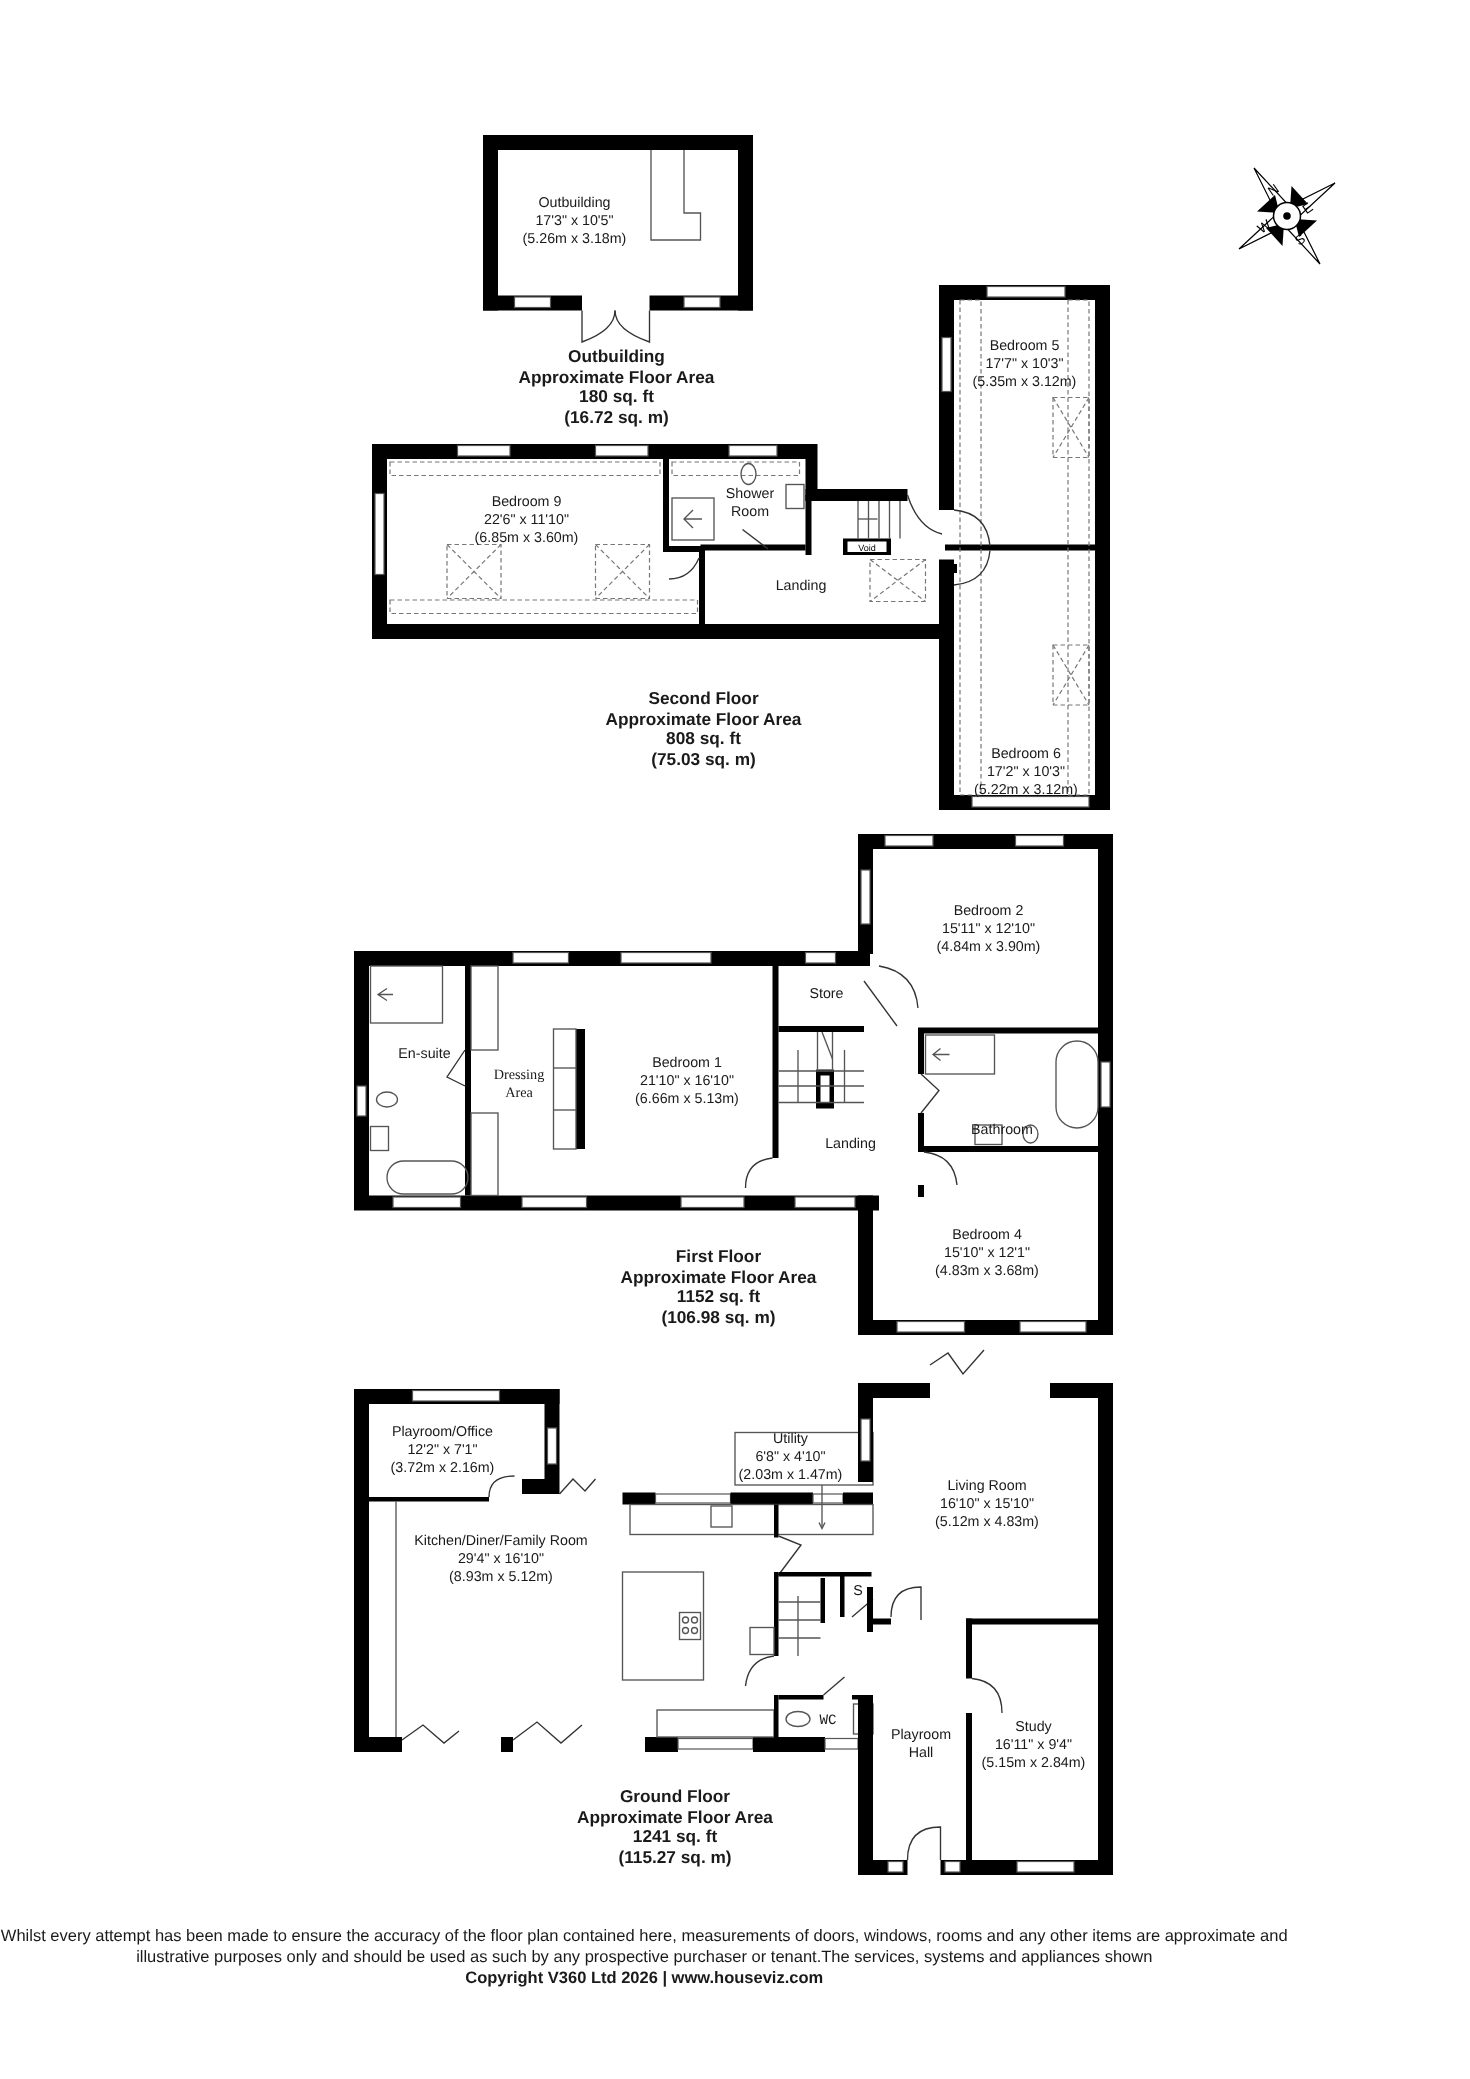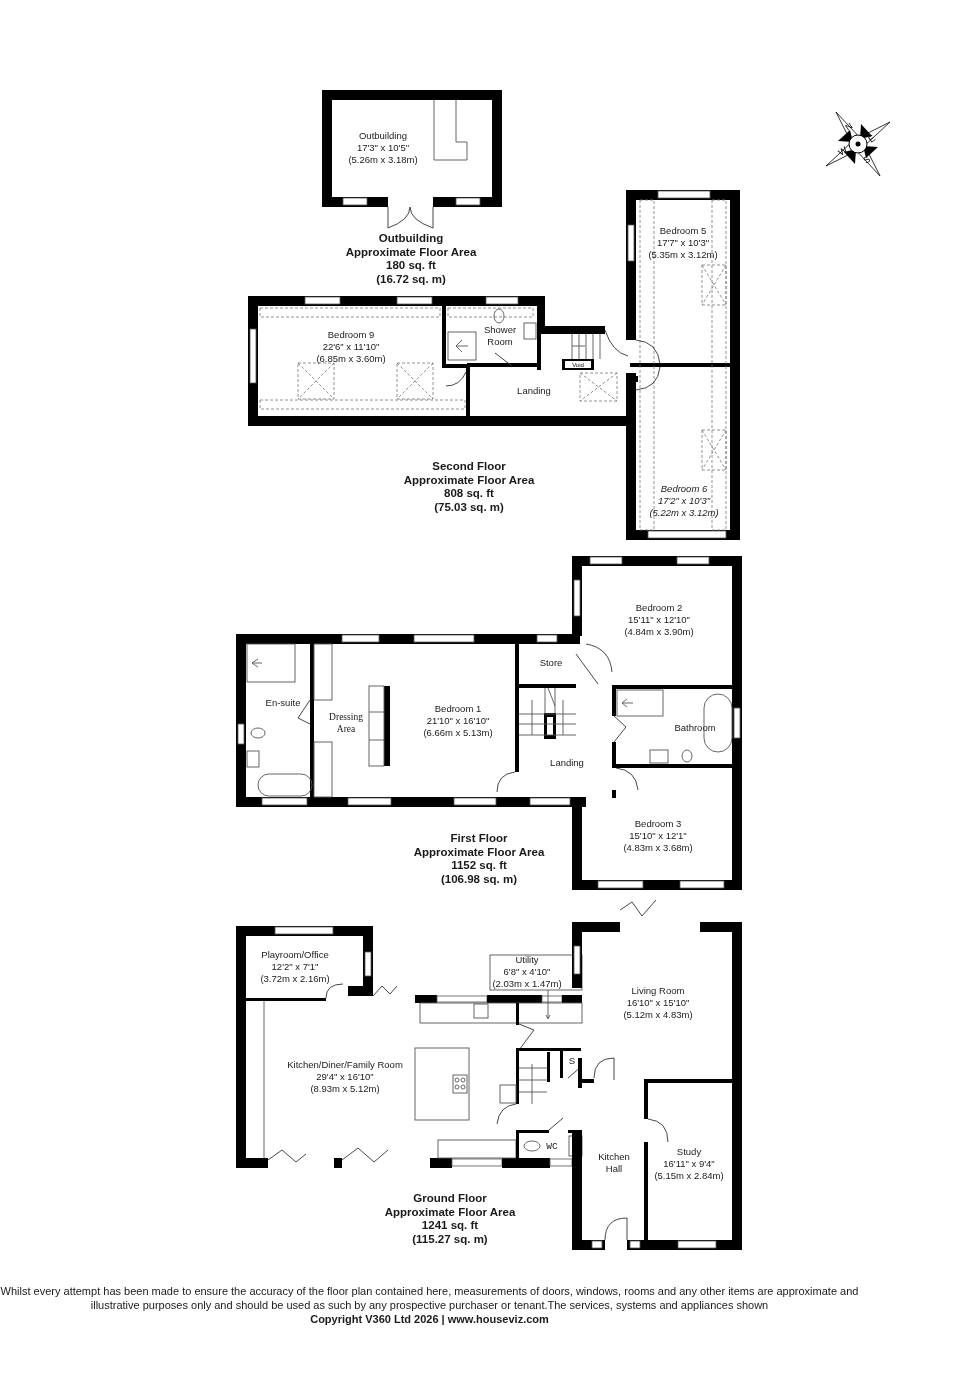--- a/index.html
+++ b/index.html
@@ -305,21 +305,21 @@
   <span>Room</span>
 </div>
 <div class="lbl" style="left:534px;top:385px;">
   <span>Landing</span>
 </div>
 <div class="lbl" style="left:683px;top:225px;">
   <span>Bedroom 5</span>
   <span>17'7" x 10'3"</span>
   <span>(5.35m x 3.12m)</span>
 </div>
-<div class="lbl" style="left:684px;top:483px;font-style:italic;">
+<div class="lbl" style="left:684px;top:497px;">
   <span>Bedroom 6</span>
   <span>17'2" x 10'3"</span>
   <span>(5.22m x 3.12m)</span>
 </div>
 <div class="area" style="left:469px;top:460px;">
   <span>Second Floor</span>
   <span>Approximate Floor Area</span>
   <span>808 sq. ft</span>
   <span>(75.03 sq. m)</span>
 </div>
@@ -340,41 +340,41 @@
   <span>Store</span>
 </div>
 <div class="lbl" style="left:567px;top:757px;">
   <span>Landing</span>
 </div>
 <div class="lbl" style="left:659px;top:602px;">
   <span>Bedroom 2</span>
   <span>15'11" x 12'10"</span>
   <span>(4.84m x 3.90m)</span>
 </div>
-<div class="lbl" style="left:668px;top:722px;margin-left:27px;">
+<div class="lbl" style="left:668px;top:748px;">
   <span>Bathroom</span>
 </div>
 <div class="lbl" style="left:658px;top:818px;">
-  <span>Bedroom 3</span>
+  <span>Bedroom 4</span>
   <span>15'10" x 12'1"</span>
   <span>(4.83m x 3.68m)</span>
 </div>
 <div class="area" style="left:479px;top:832px;">
   <span>First Floor</span>
   <span>Approximate Floor Area</span>
   <span>1152 sq. ft</span>
   <span>(106.98 sq. m)</span>
 </div>
 
 <div class="lbl" style="left:295px;top:949px;">
   <span>Playroom/Office</span>
   <span>12'2" x 7'1"</span>
   <span>(3.72m x 2.16m)</span>
 </div>
-<div class="lbl" style="left:334px;top:1059px;margin-left:11px;">
+<div class="lbl" style="left:334px;top:1022px;">
   <span>Kitchen/Diner/Family Room</span>
   <span>29'4" x 16'10"</span>
   <span>(8.93m x 5.12m)</span>
 </div>
 <div class="lbl" style="left:527px;top:954px;">
   <span>Utility</span>
   <span>6'8" x 4'10"</span>
   <span>(2.03m x 1.47m)</span>
 </div>
 <div class="lbl" style="left:572px;top:1055px;">
@@ -382,21 +382,21 @@
 </div>
 <div class="lbl" style="left:552px;top:1141px;font-family:Liberation Mono, monospace;">
   <span>WC</span>
 </div>
 <div class="lbl" style="left:658px;top:985px;">
   <span>Living Room</span>
   <span>16'10" x 15'10"</span>
   <span>(5.12m x 4.83m)</span>
 </div>
 <div class="lbl" style="left:614px;top:1151px;">
-  <span>Kitchen</span>
+  <span>Playroom</span>
   <span>Hall</span>
 </div>
 <div class="lbl" style="left:689px;top:1146px;">
   <span>Study</span>
   <span>16'11" x 9'4"</span>
   <span>(5.15m x 2.84m)</span>
 </div>
 <div class="area" style="left:450px;top:1192px;">
   <span>Ground Floor</span>
   <span>Approximate Floor Area</span>

